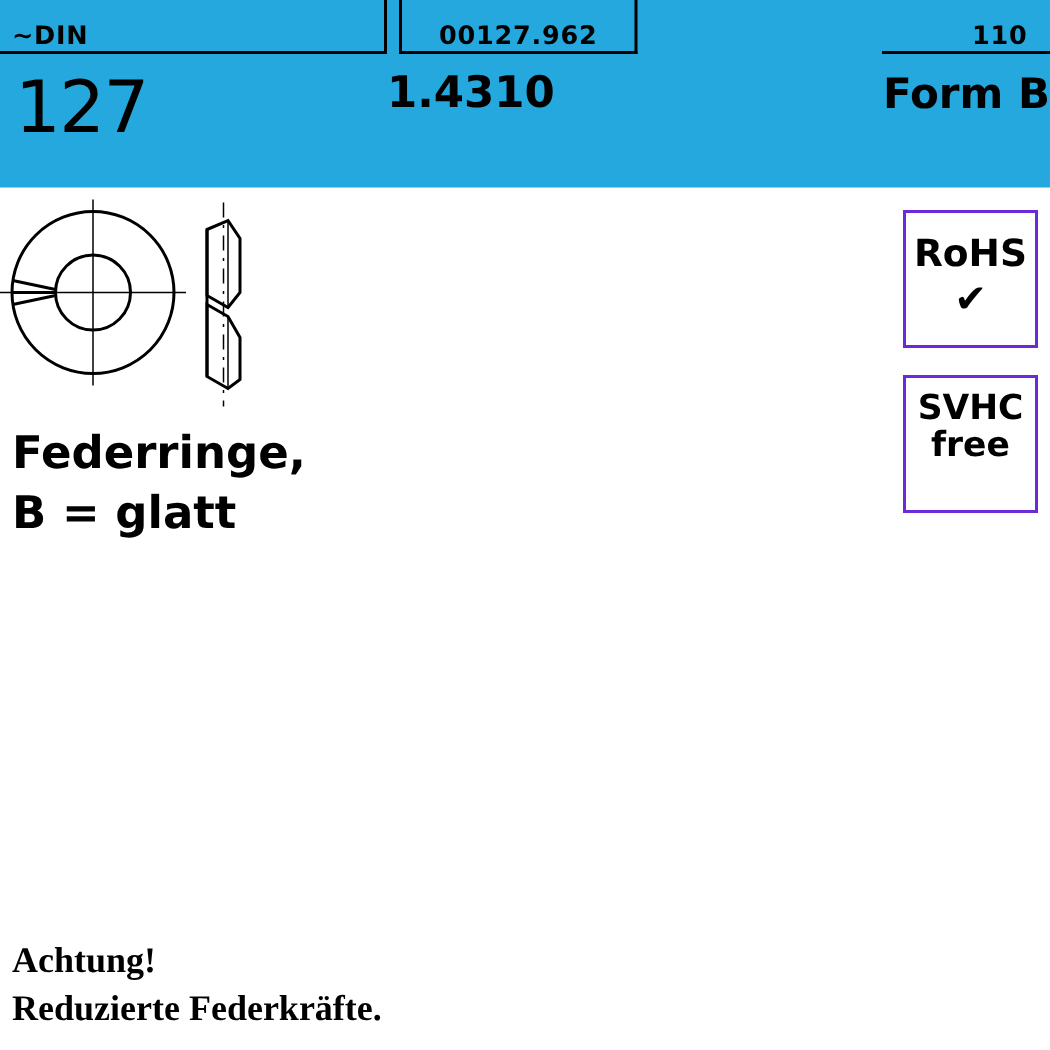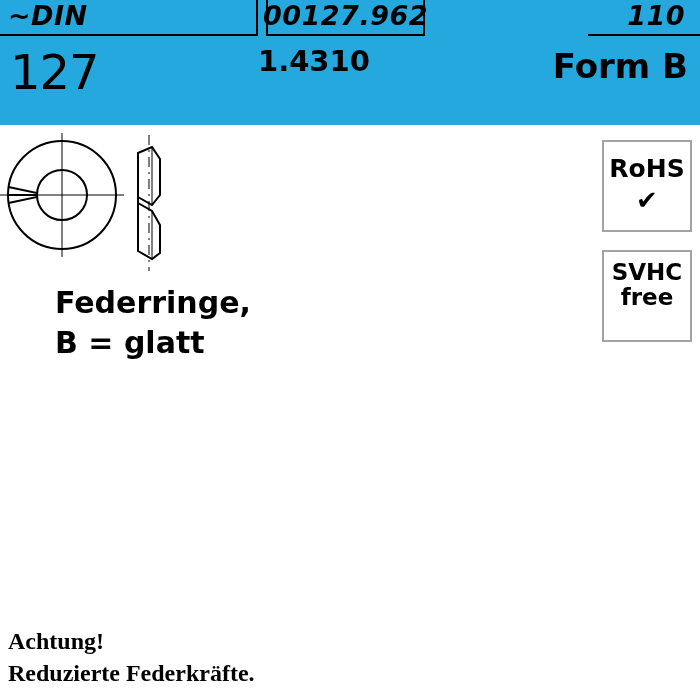--- a/index.html
+++ b/index.html
@@ -31,25 +31,24 @@
     top: 0;
     width: 700px;
     height: 36px;
     display: flex;
     align-items: stretch;
   }
   .hdr-cell {
     border: 2px solid #000;
     box-sizing: border-box;
     display: flex;
-    align-items: flex-start;
-    font-size: 27px;
+    align-items: flex-end;
+    font-size: 17px;
     font-weight: bold;
     letter-spacing: 0.5px;
-    font-style: italic;
   }
   .hdr-norm {
     width: 258px;
     padding-left: 8px;
     border-left: none;
     border-top: none;
   }
   .hdr-gap {
     width: 8px;
     border: none;
@@ -83,39 +82,39 @@
   }
   .material {
     position: absolute;
     left: 258px;
     top: 44px;
     font-size: 29px;
     font-weight: bold;
   }
   .form {
     position: absolute;
-    right: 12px;
+    right: 0;
     top: 46px;
-    font-size: 34px;
+    font-size: 28px;
     font-weight: bold;
   }
 
   
   .drawing {
     position: absolute;
     left: 0;
     top: 125px;
     width: 300px;
     height: 150px;
   }
 
   
   .badge {
     position: absolute;
-    border: 2px solid #a3a3a3;
+    border: 2px solid #6d28d9;
     box-sizing: border-box;
     background: #fff;
     text-align: center;
     font-weight: bold;
   }
   .badge-rohs {
     left: 602px;
     top: 140px;
     width: 90px;
     height: 92px;
@@ -138,21 +137,20 @@
   }
 
   
   .caption {
     position: absolute;
     left: 8px;
     top: 283px;
     font-size: 30px;
     font-weight: bold;
     line-height: 40px;
-    margin-left: 47px;
   }
 
   
   .note {
     position: absolute;
     left: 8px;
     top: 625px;
     font-size: 24px;
     font-weight: bold;
     line-height: 32px;

